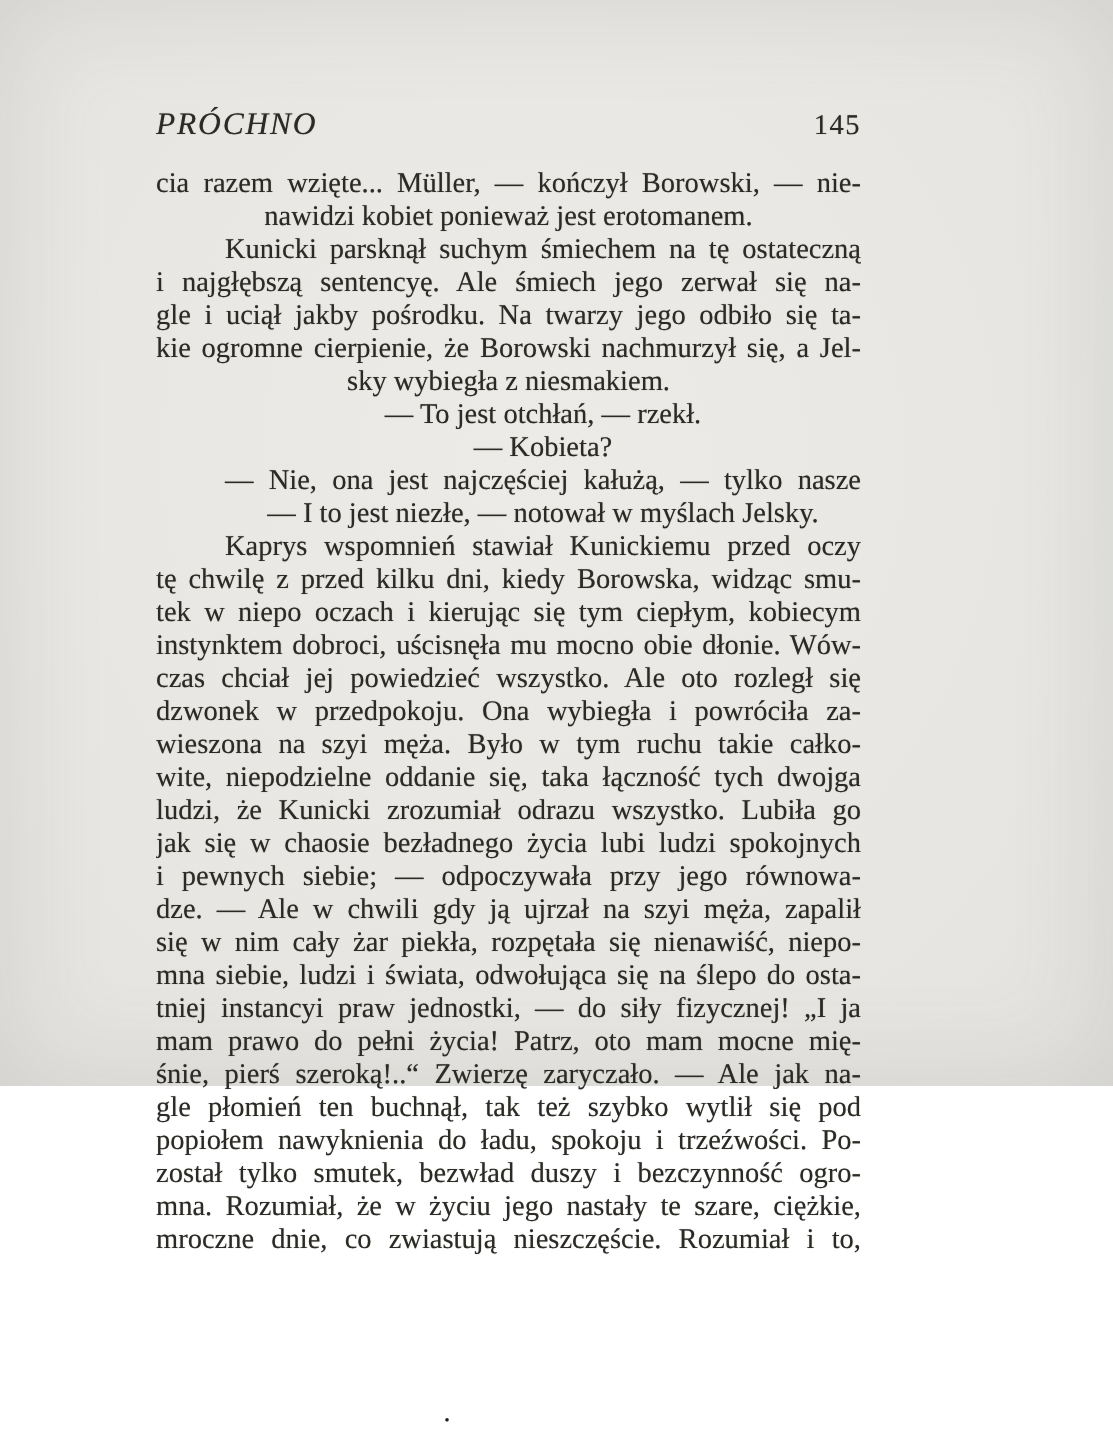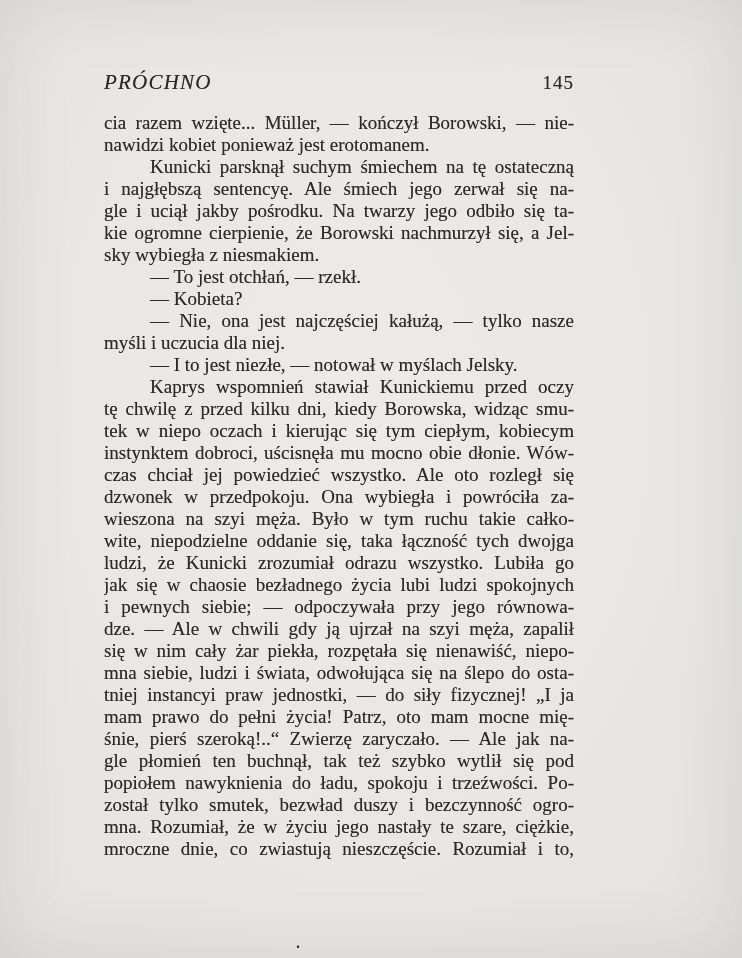--- a/index.html
+++ b/index.html
@@ -1,21 +1,21 @@
 <!DOCTYPE html>
 <html><head>
 <meta charset="utf-8">
 <style>
   html,body{margin:0;padding:0;}
   body{
     width:742px;height:958px;overflow:hidden;
     font-family:"Liberation Serif","DejaVu Serif",serif;
   }
   .page{
-    position:relative;width:742px;height:958px;
+    position:relative;width:742px;height:724px;
     background:radial-gradient(ellipse at 48% 42%, #ecebe8 0%, #e8e7e4 55%, #e3e2df 100%);
     box-shadow:inset 0 0 70px rgba(115,113,105,0.16);
   }
   .header-row{
     position:absolute;left:104px;top:70px;width:470px;height:24px;
     display:flex;justify-content:space-between;align-items:baseline;
   }
   .running-title{
     font-style:italic;font-size:21px;letter-spacing:1.2px;
     color:#2b2a24;text-shadow:0 0 0.6px rgba(40,38,32,0.55);
@@ -23,21 +23,21 @@
   .page-number{
     font-size:19px;letter-spacing:1px;
     color:#2b2a24;text-shadow:0 0 0.6px rgba(40,38,32,0.55);
   }
   .text-block{
     position:absolute;left:104px;top:112px;width:470px;
     color:#2b2a24;text-shadow:0 0 0.6px rgba(40,38,32,0.5);
   }
   .line{
     height:22px;line-height:22px;font-size:19px;
-    overflow:hidden;white-space:normal;text-align:left;
+    overflow:hidden;white-space:normal;text-align:center;
   }
   .line.j{text-align:justify;text-align-last:justify;}
   .line.ind{text-indent:46px;}
   .printers-mark{
     position:absolute;left:294px;top:934px;width:8px;height:16px;
     line-height:14px;font-size:20px;color:#1e1d18;text-align:center;
   }
 </style>
 </head>
 <body>
@@ -51,21 +51,20 @@
       <div class="line j">cia razem wzięte... Müller, — kończył Borowski, — nie-</div>
       <div class="line">nawidzi kobiet ponieważ jest erotomanem.</div>
       <div class="line j ind">Kunicki parsknął suchym śmiechem na tę ostateczną</div>
       <div class="line j">i najgłębszą sentencyę. Ale śmiech jego zerwał się na-</div>
       <div class="line j">gle i uciął jakby pośrodku. Na twarzy jego odbiło się ta-</div>
       <div class="line j">kie ogromne cierpienie, że Borowski nachmurzył się, a Jel-</div>
       <div class="line">sky wybiegła z niesmakiem.</div>
       <div class="line ind">— To jest otchłań, — rzekł.</div>
       <div class="line ind">— Kobieta?</div>
       <div class="line j ind">— Nie, ona jest najczęściej kałużą, — tylko nasze</div>
-      <div class="line">myśli i uczucia dla niej.</div>
       <div class="line ind">— I to jest niezłe, — notował w myślach Jelsky.</div>
       <div class="line j ind">Kaprys wspomnień stawiał Kunickiemu przed oczy</div>
       <div class="line j">tę chwilę z przed kilku dni, kiedy Borowska, widząc smu-</div>
       <div class="line j">tek w niepo oczach i kierując się tym ciepłym, kobiecym</div>
       <div class="line j">instynktem dobroci, uścisnęła mu mocno obie dłonie. Wów-</div>
       <div class="line j">czas chciał jej powiedzieć wszystko. Ale oto rozległ się</div>
       <div class="line j">dzwonek w przedpokoju. Ona wybiegła i powróciła za-</div>
       <div class="line j">wieszona na szyi męża. Było w tym ruchu takie całko-</div>
       <div class="line j">wite, niepodzielne oddanie się, taka łączność tych dwojga</div>
       <div class="line j">ludzi, że Kunicki zrozumiał odrazu wszystko. Lubiła go</div>

